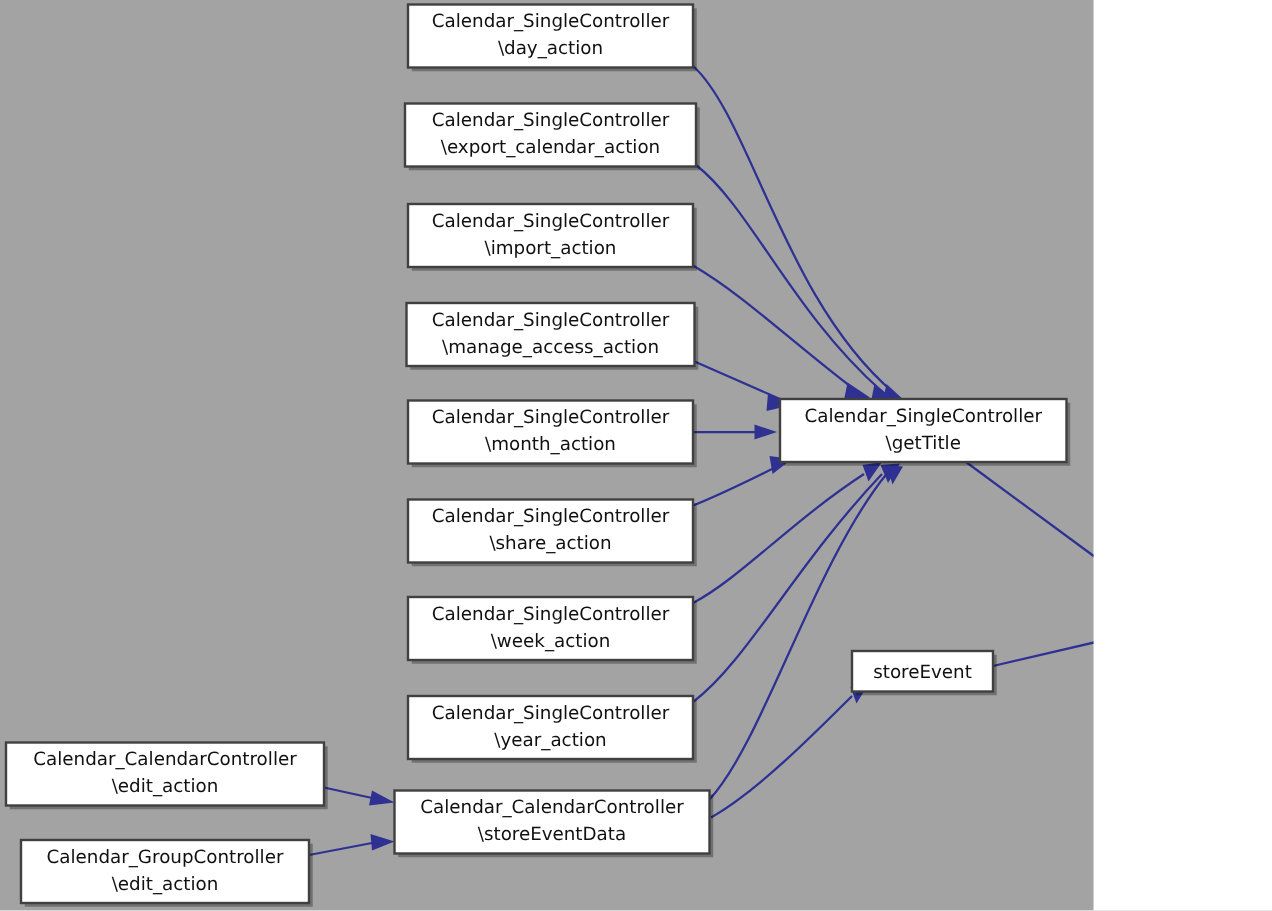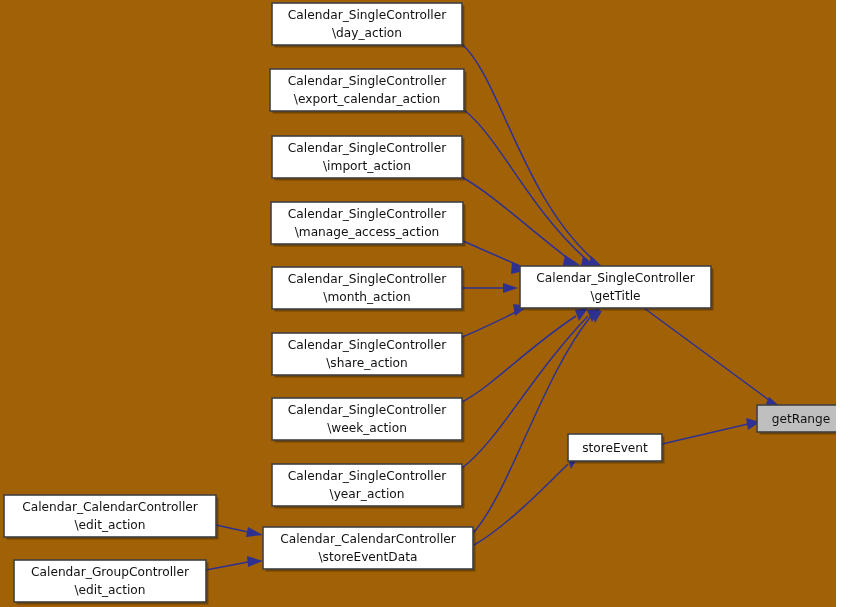--- a/index.html
+++ b/index.html
@@ -2,23 +2,23 @@
 <html><head>
 <meta charset="utf-8">
 <style>
   html, body {
     margin: 0;
     padding: 0;
     background: #ffffff;
   }
   #graph-root {
     position: relative;
-    width: 836px;
+    width: 729px;
     height: 607px;
-    background: #a16207;
+    background: #a3a3a3;
     font-family: "DejaVu Sans", sans-serif;
     overflow: hidden;
   }
   #graph-svg {
     position: absolute;
     top: 0;
     left: 0;
     width: 848px;
     height: 607px;
   }

